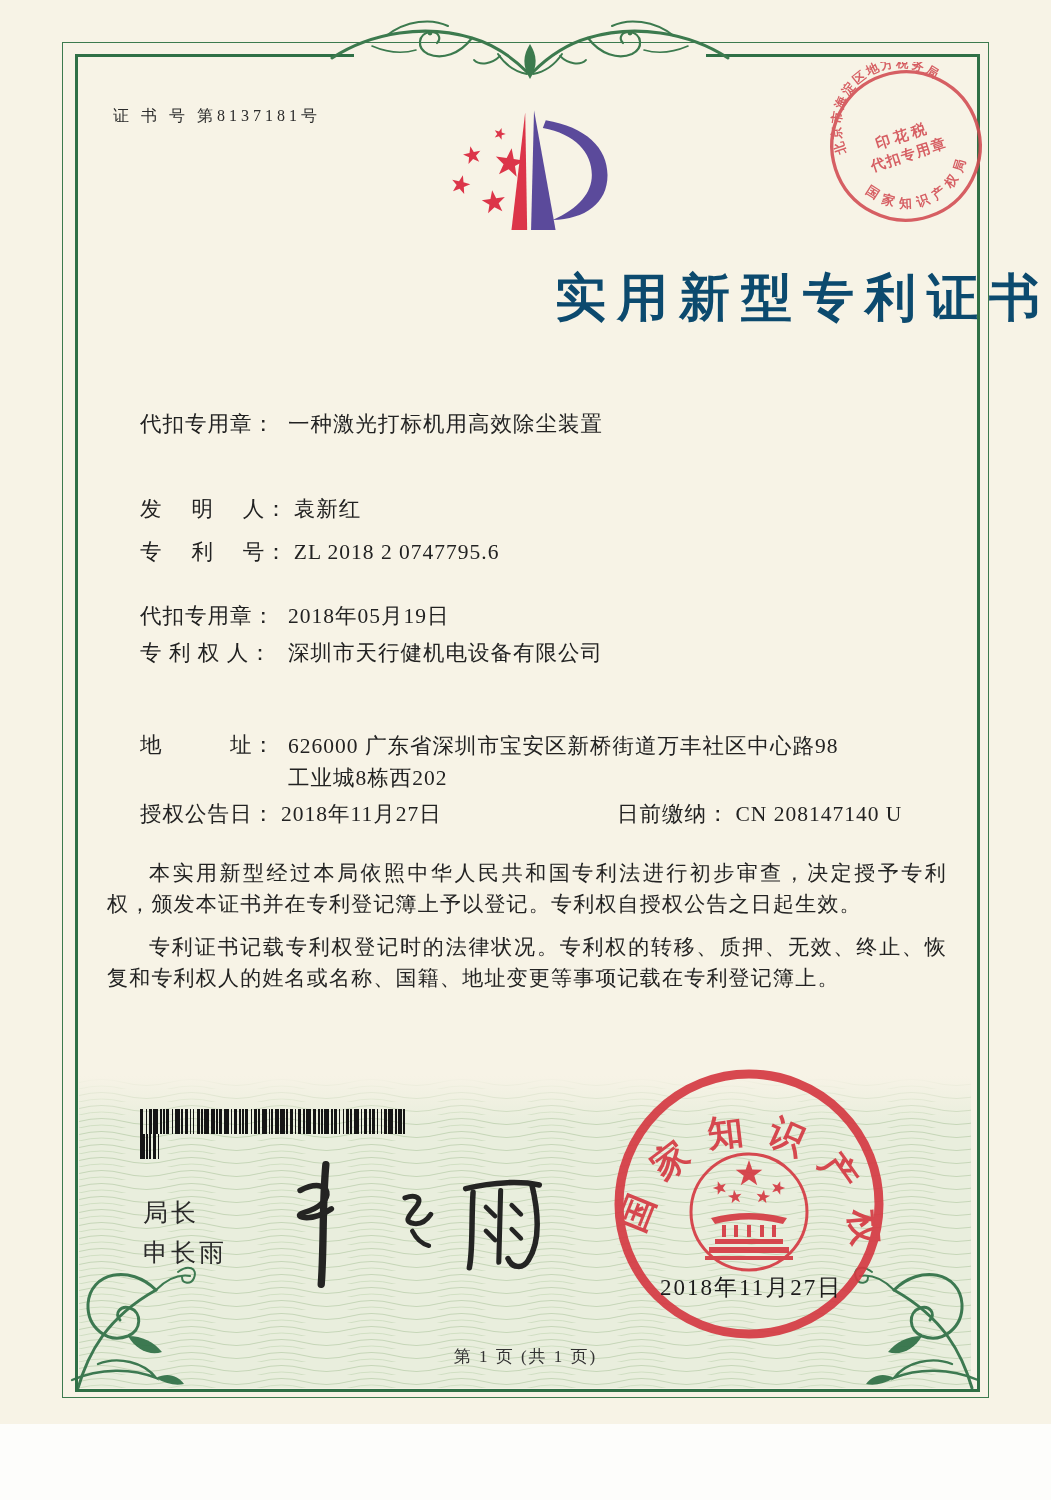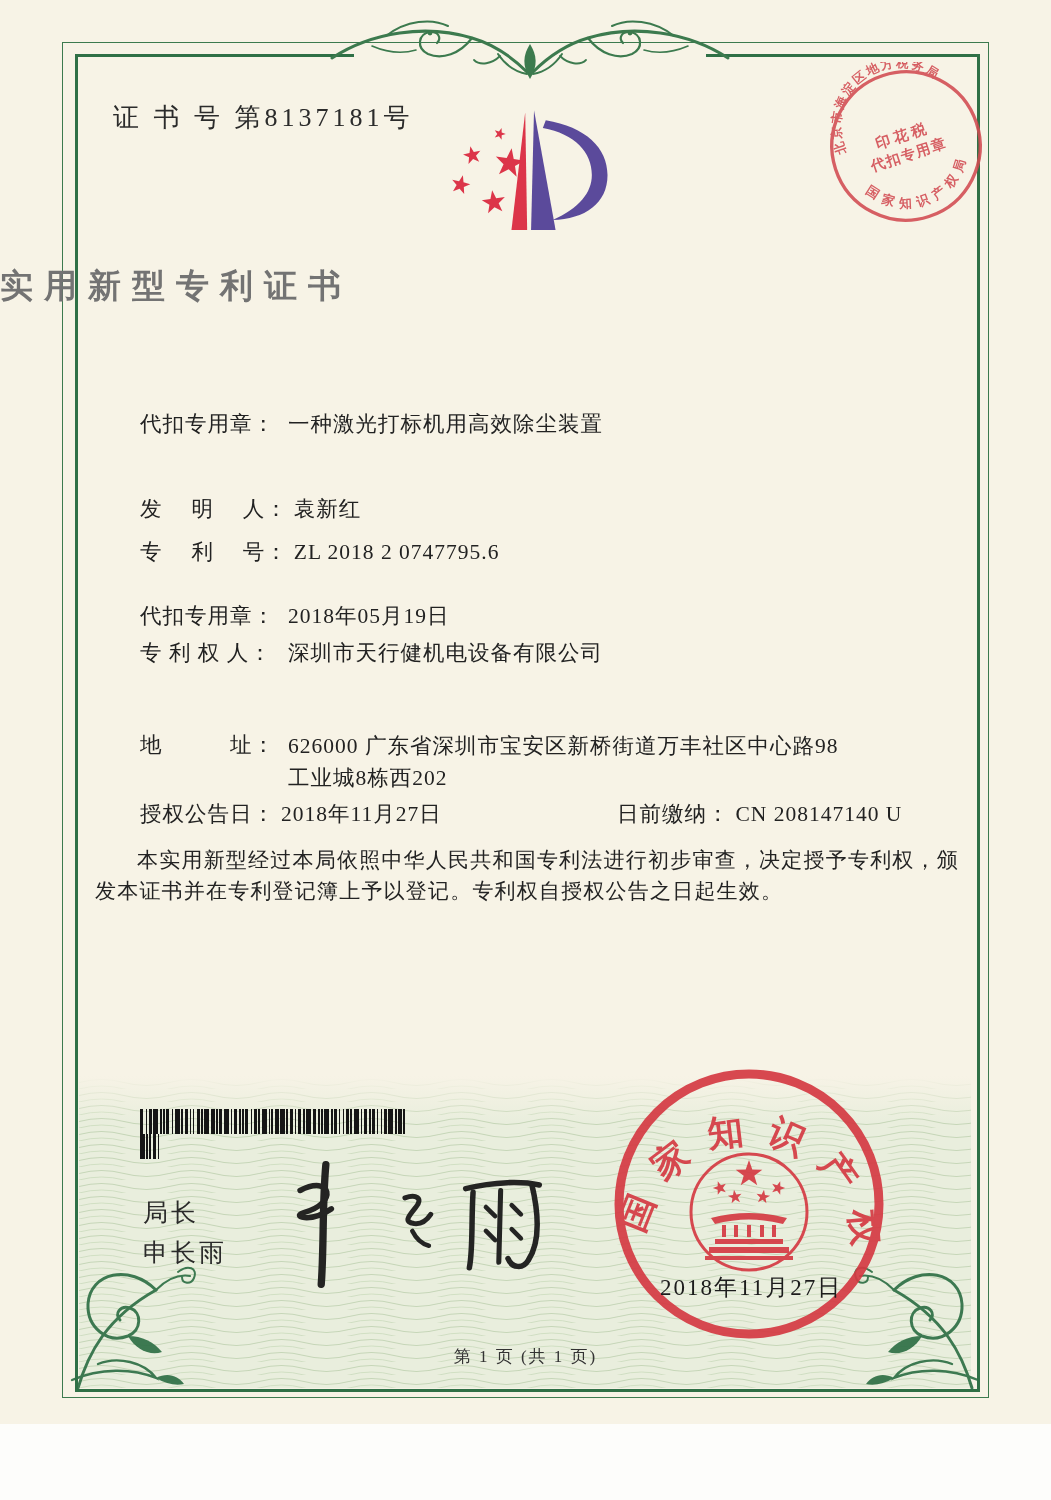--- a/index.html
+++ b/index.html
@@ -21,40 +21,40 @@
   }
   
   .guilloche{left:79px;top:1076px;width:892px;height:312px;}
   .guilloche-fade{
     left:79px;top:1076px;width:892px;height:46px;
     background:linear-gradient(180deg,#f7f3e6 0%,rgba(247,243,230,0) 100%);
   }
   .bottom-white{left:0;top:1424px;width:1051px;height:76px;background:#fdfdfb;}
   
   .cert-no{
-    left:113px;top:100px;font-size:26px;letter-spacing:4px;color:#2b2b2b;
+    left:113px;top:106px;font-size:16px;letter-spacing:4px;color:#2b2b2b;
   }
   .logo{left:437px;top:96px;width:196px;height:162px;}
   .title{
-    left:0;top:264px;width:1051px;text-align:left;
-    font-size:33px;font-weight:700;letter-spacing:11px;color:#737373;
+    left:0;top:264px;width:1051px;text-align:right;
+    font-size:51px;font-weight:700;letter-spacing:11px;color:#0c4a6e;
   }
   
   .frow{left:140px;font-size:21.5px;letter-spacing:1px;color:#222;white-space:nowrap;}
   .frow .lbl{display:inline-block;min-width:142px;}
   .frow .val{margin-left:6px;}
   .addr-val{display:inline-block;vertical-align:top;line-height:32px;white-space:normal;width:640px;margin-left:6px;}
   .grant-no{left:617px;}
   
   .bodytext{
     left:95px;top:846px;width:864px;
     font-size:21px;line-height:31px;letter-spacing:1.2px;
     text-align:justify;color:#232323;
   }
-  .bodytext p{margin:0;text-indent:2em;font-family:Liberation Mono, monospace;}
+  .bodytext p{margin:12px;text-indent:2em;}
   
   .barcode{left:140px;top:1109px;width:268px;height:25px;font-size:0;}
   .barcode i{display:inline-block;height:100%;background:#151515;vertical-align:top;}
   .commissioner-title{left:143px;top:1196px;font-size:25px;letter-spacing:3px;color:#2a2a2a;}
   .commissioner-name{left:143px;top:1236px;font-size:25px;letter-spacing:3px;color:#2a2a2a;}
   .signature{left:278px;top:1148px;width:276px;height:142px;}
   .gov-seal{left:608px;top:1062px;width:282px;height:282px;opacity:.92;}
   .seal-date{
     left:660px;top:1272px;font-size:23px;letter-spacing:2px;color:#1c1c1c;z-index:5;
   }
@@ -178,20 +178,21 @@
 </div>
 <div class="abs frow" style="top:799px">
   <span>授权公告日：</span><span class="val">2018年11月27日</span>
 </div>
 <div class="abs frow grant-no" style="top:799px">
   <span>日前缴纳：</span><span class="val">CN 208147140 U</span>
 </div>
 
 <div class="abs bodytext">
   <p>本实用新型经过本局依照中华人民共和国专利法进行初步审查，决定授予专利权，颁发本证书并在专利登记簿上予以登记。专利权自授权公告之日起生效。</p>
+  <p>专利证书记载专利权登记时的法律状况。专利权的转移、质押、无效、终止、恢复和专利权人的姓名或名称、国籍、地址变更等事项记载在专利登记簿上。</p>
 </div>
 
 <div class="abs barcode" id="barcode"><i style="width:3.2px;margin-right:2.4px"></i><i style="width:1.6px;margin-right:1.4px"></i><i style="width:3.2px;margin-right:1.4px"></i><i style="width:4.800000000000001px;margin-right:2.4px"></i><i style="width:1.6px;margin-right:1.4px"></i><i style="width:1.6px;margin-right:1.4px"></i><i style="width:3.2px;margin-right:2.4px"></i><i style="width:1.6px;margin-right:1.4px"></i><i style="width:4.800000000000001px;margin-right:1.4px"></i><i style="width:1.6px;margin-right:2.4px"></i><i style="width:3.2px;margin-right:1.4px"></i><i style="width:1.6px;margin-right:1.4px"></i><i style="width:1.6px;margin-right:2.4px"></i><i style="width:3.2px;margin-right:1.4px"></i><i style="width:1.6px;margin-right:1.4px"></i><i style="width:4.800000000000001px;margin-right:2.4px"></i><i style="width:3.2px;margin-right:1.4px"></i><i style="width:1.6px;margin-right:1.4px"></i><i style="width:3.2px;margin-right:2.4px"></i><i style="width:4.800000000000001px;margin-right:1.4px"></i><i style="width:1.6px;margin-right:1.4px"></i><i style="width:3.2px;margin-right:2.4px"></i><i style="width:1.6px;margin-right:1.4px"></i><i style="width:1.6px;margin-right:1.4px"></i><i style="width:3.2px;margin-right:2.4px"></i><i style="width:1.6px;margin-right:1.4px"></i><i style="width:3.2px;margin-right:1.4px"></i><i style="width:1.6px;margin-right:2.4px"></i><i style="width:4.800000000000001px;margin-right:1.4px"></i><i style="width:1.6px;margin-right:1.4px"></i><i style="width:1.6px;margin-right:2.4px"></i><i style="width:3.2px;margin-right:1.4px"></i><i style="width:4.800000000000001px;margin-right:1.4px"></i><i style="width:1.6px;margin-right:2.4px"></i><i style="width:3.2px;margin-right:1.4px"></i><i style="width:1.6px;margin-right:1.4px"></i><i style="width:3.2px;margin-right:2.4px"></i><i style="width:1.6px;margin-right:1.4px"></i><i style="width:4.800000000000001px;margin-right:1.4px"></i><i style="width:3.2px;margin-right:2.4px"></i><i style="width:1.6px;margin-right:1.4px"></i><i style="width:1.6px;margin-right:1.4px"></i><i style="width:4.800000000000001px;margin-right:2.4px"></i><i style="width:1.6px;margin-right:1.4px"></i><i style="width:3.2px;margin-right:1.4px"></i><i style="width:1.6px;margin-right:2.4px"></i><i style="width:1.6px;margin-right:1.4px"></i><i style="width:3.2px;margin-right:1.4px"></i><i style="width:1.6px;margin-right:2.4px"></i><i style="width:4.800000000000001px;margin-right:1.4px"></i><i style="width:1.6px;margin-right:1.4px"></i><i style="width:3.2px;margin-right:2.4px"></i><i style="width:1.6px;margin-right:1.4px"></i><i style="width:3.2px;margin-right:1.4px"></i><i style="width:1.6px;margin-right:2.4px"></i><i style="width:1.6px;margin-right:1.4px"></i><i style="width:3.2px;margin-right:1.4px"></i><i style="width:4.800000000000001px;margin-right:2.4px"></i><i style="width:1.6px;margin-right:1.4px"></i><i style="width:3.2px;margin-right:1.4px"></i><i style="width:1.6px;margin-right:2.4px"></i><i style="width:4.800000000000001px;margin-right:1.4px"></i><i style="width:1.6px;margin-right:1.4px"></i><i style="width:1.6px;margin-right:2.4px"></i><i style="width:3.2px;margin-right:1.4px"></i><i style="width:1.6px;margin-right:1.4px"></i></div>
 
 <div class="abs commissioner-title">局长</div>
 <div class="abs commissioner-name">申长雨</div>
 
 <svg class="abs signature" viewBox="0 0 300 150">
   <g stroke="#1a1a1a" fill="none" stroke-linecap="round" opacity="0.95">
     <path stroke-width="8" d="M52,16 C48,60 50,106 47,146"></path>

